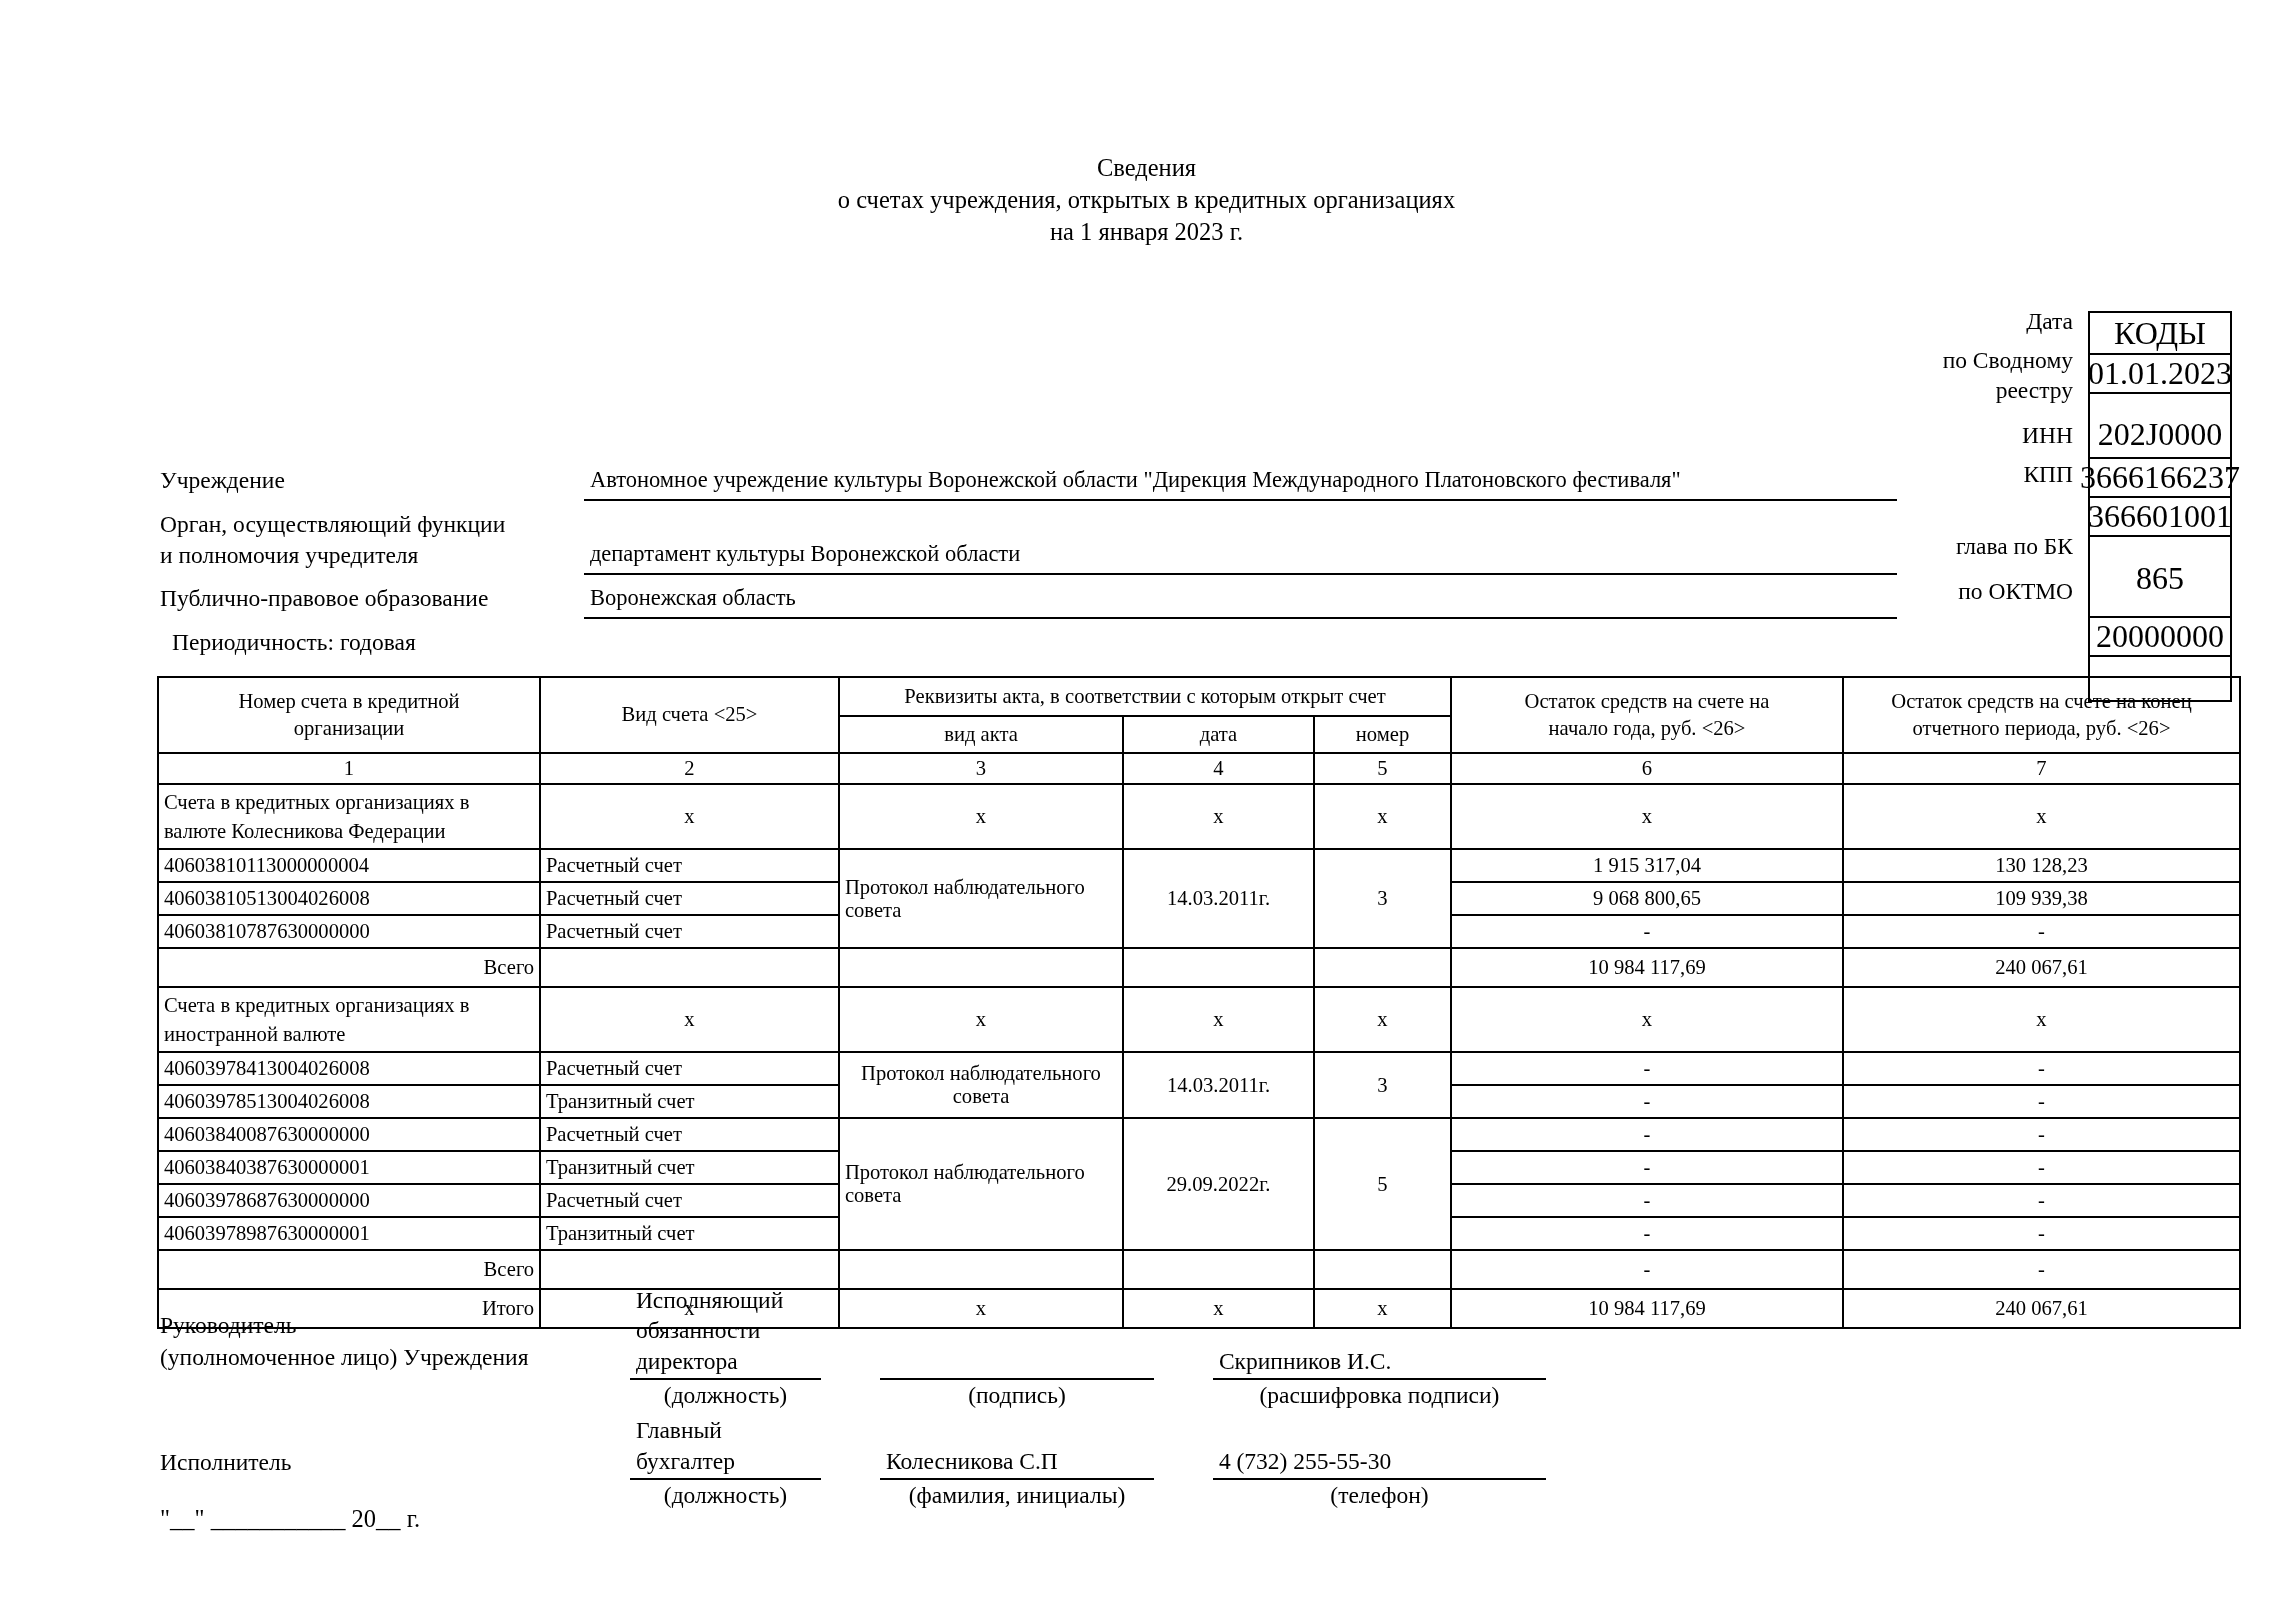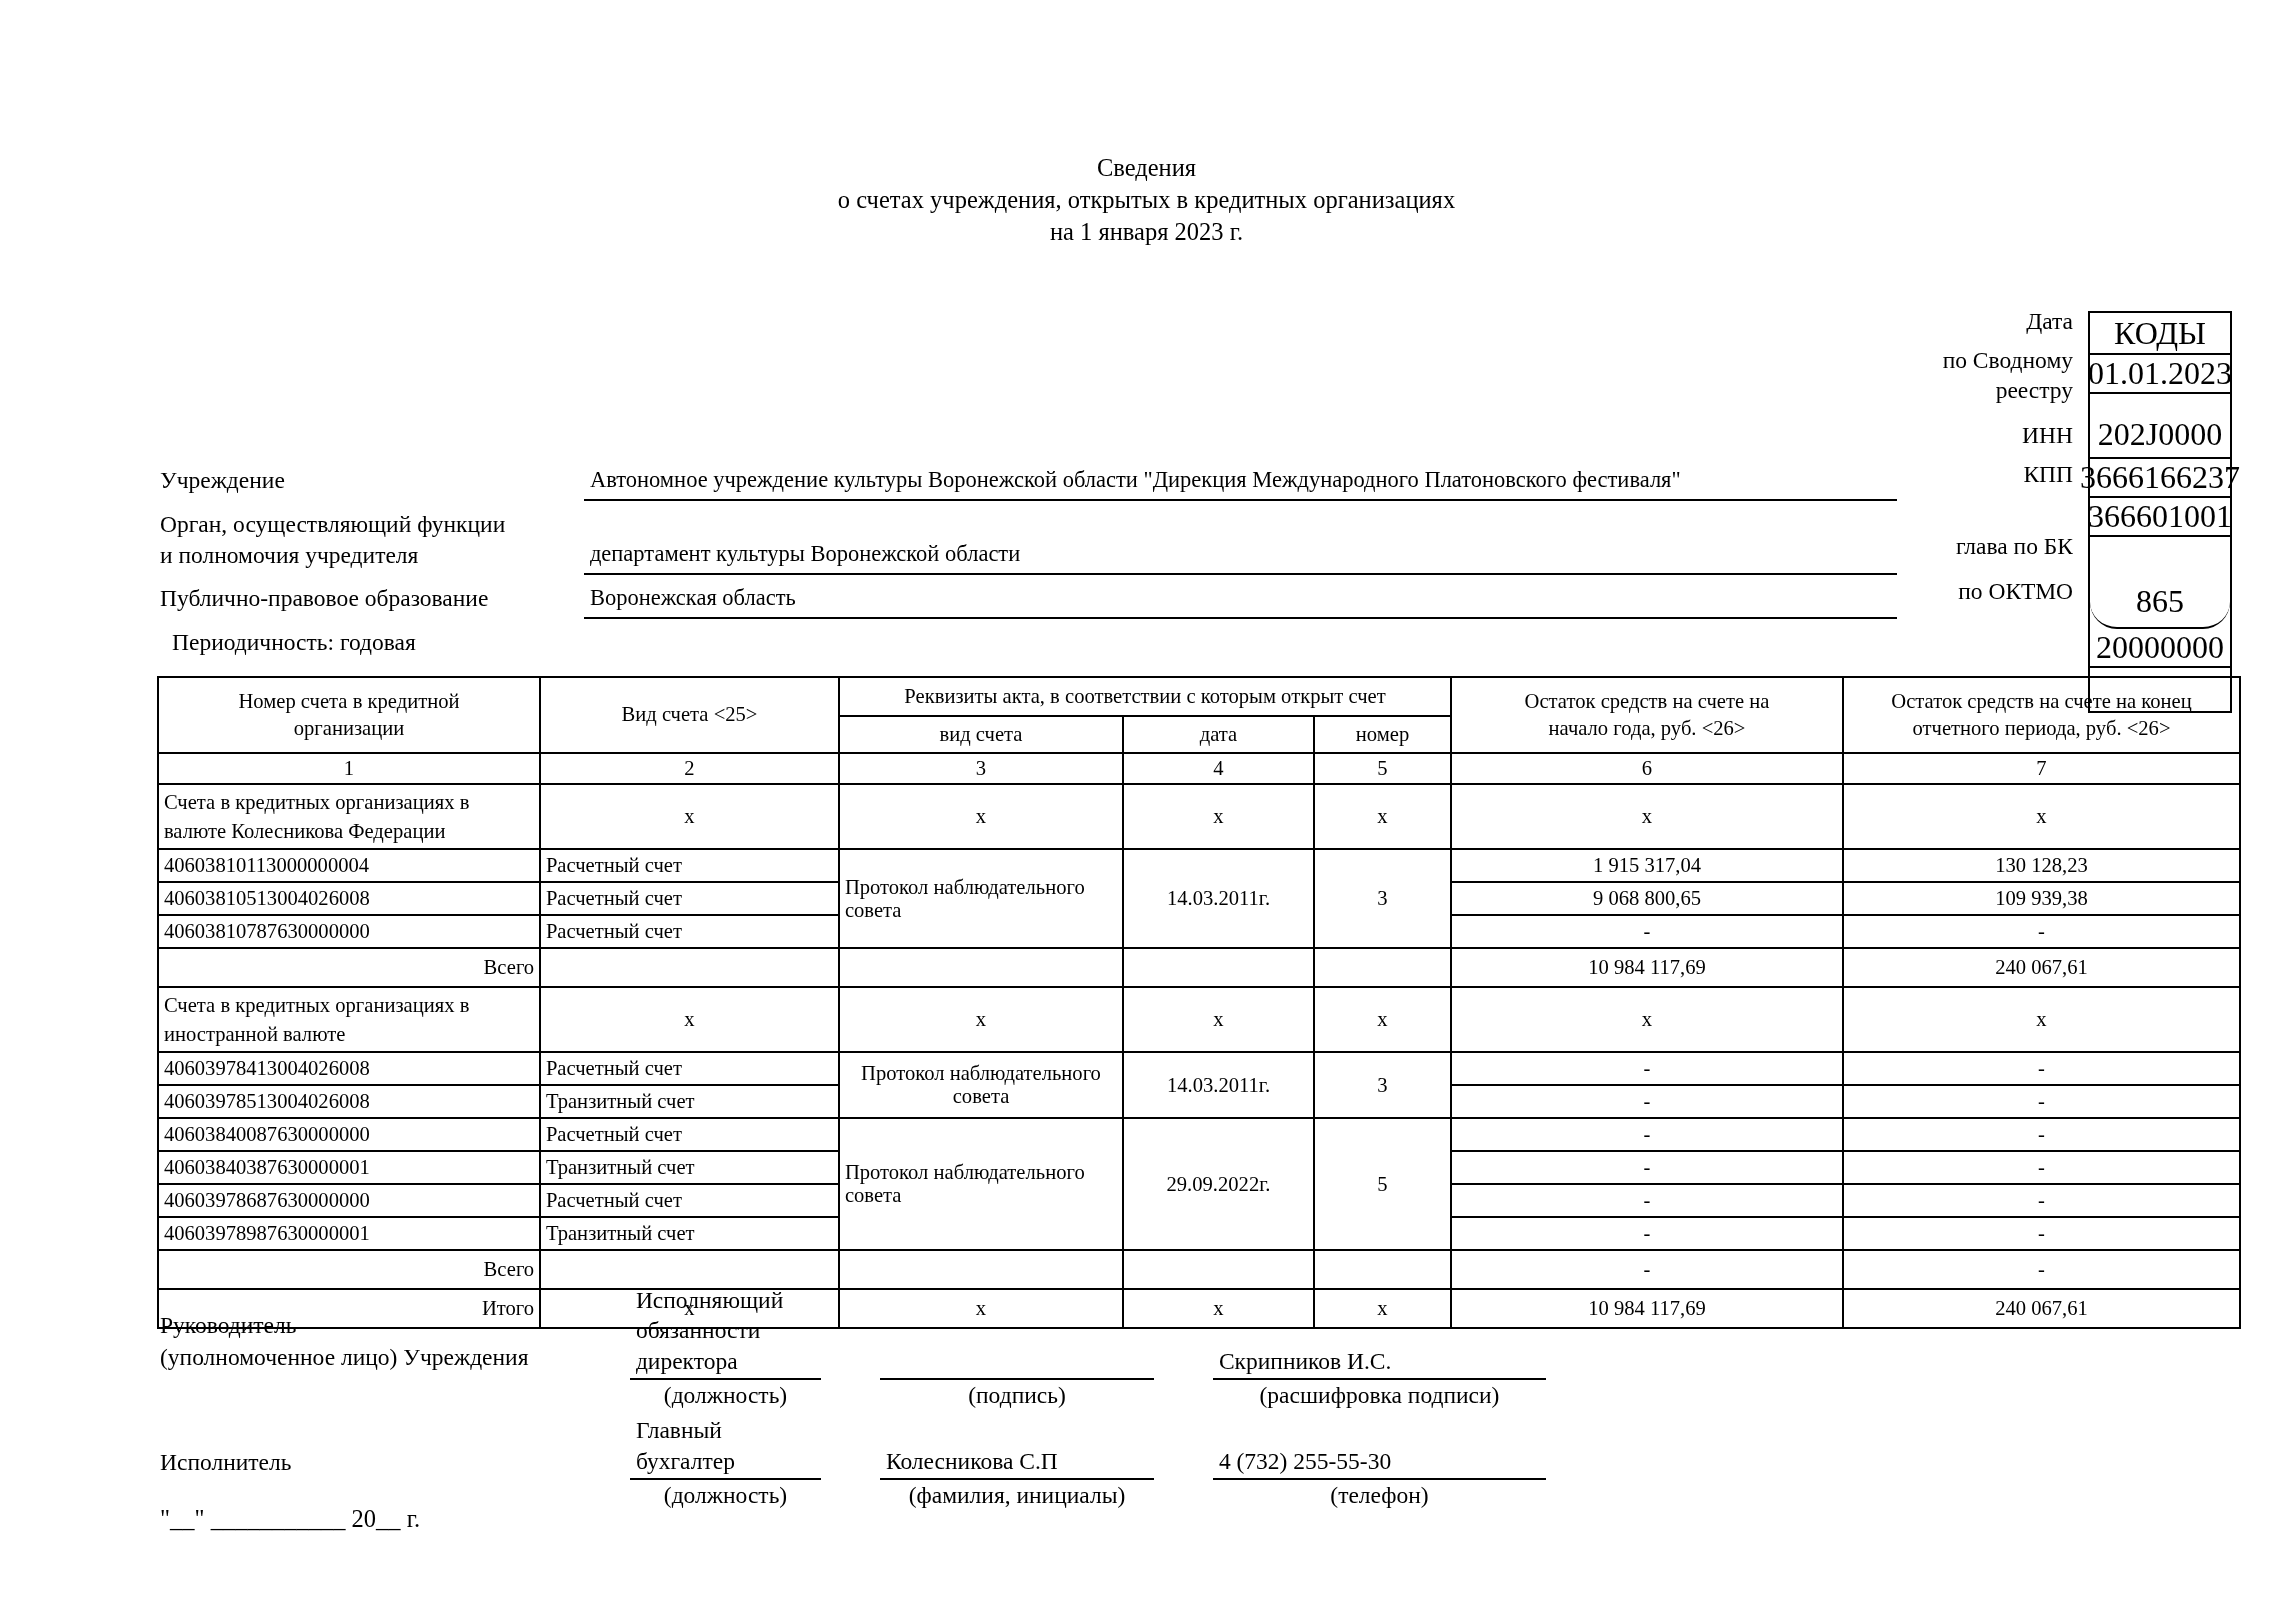--- a/index.html
+++ b/index.html
@@ -51,21 +51,21 @@
     box-sizing: border-box;
     display: flex;
     align-items: center;
     justify-content: center;
     padding: 0 2.9px;
     white-space: nowrap;
   }
   .codes .c-h   { height: 42px; }
   .codes .c-std { height: 39px; }
   .codes .c-tall{ height: 65px; align-items: flex-end; padding-bottom: 3.9px; }
-  .codes .c-bk  { height: 92px; align-items: flex-end; padding-bottom: 7px; border-radius: 27px; }
+  .codes .c-bk  { height: 81px; align-items: flex-end; padding-bottom: 19px; }
   .codes .c-last{ height: 45px; }
 
   
   .code-label {
     position: absolute;
     text-align: right;
     font-size: 23.5px;
     line-height: 30px;
     white-space: nowrap;
   }
@@ -217,21 +217,21 @@
         <th class="hdr-top" rowspan="2">
           <div>Остаток средств на счете на</div>
           <div>начало года, руб. &lt;26&gt;</div>
         </th>
         <th class="hdr-top" rowspan="2">
           <div>Остаток средств на счете на конец</div>
           <div>отчетного периода, руб. &lt;26&gt;</div>
         </th>
       </tr>
       <tr>
-        <th class="hdr-sub">вид счета</th>
+        <th class="hdr-sub">вид акта</th>
         <th class="hdr-sub">дата</th>
         <th class="hdr-sub">номер</th>
       </tr>
       <tr class="numrow">
         <td>1</td>
         <td>2</td>
         <td>3</td>
         <td>4</td>
         <td>5</td>
         <td>6</td>

